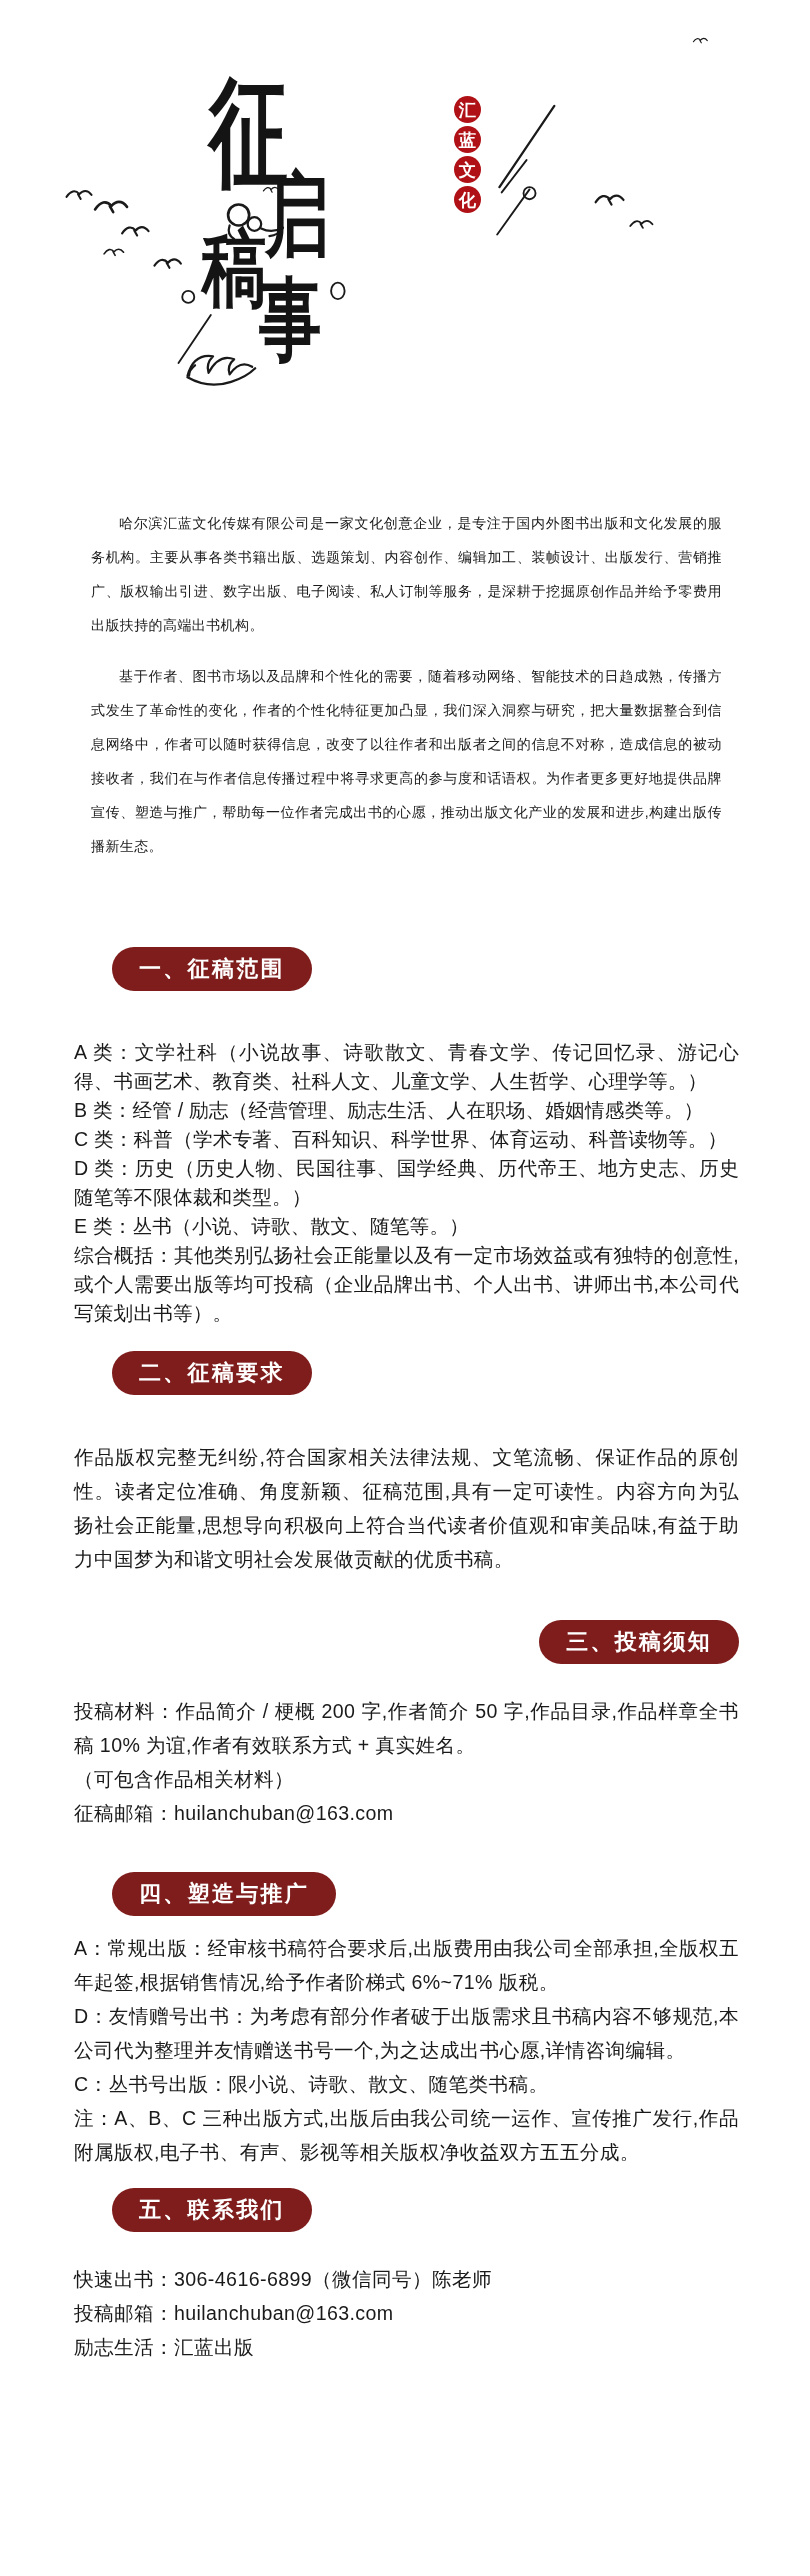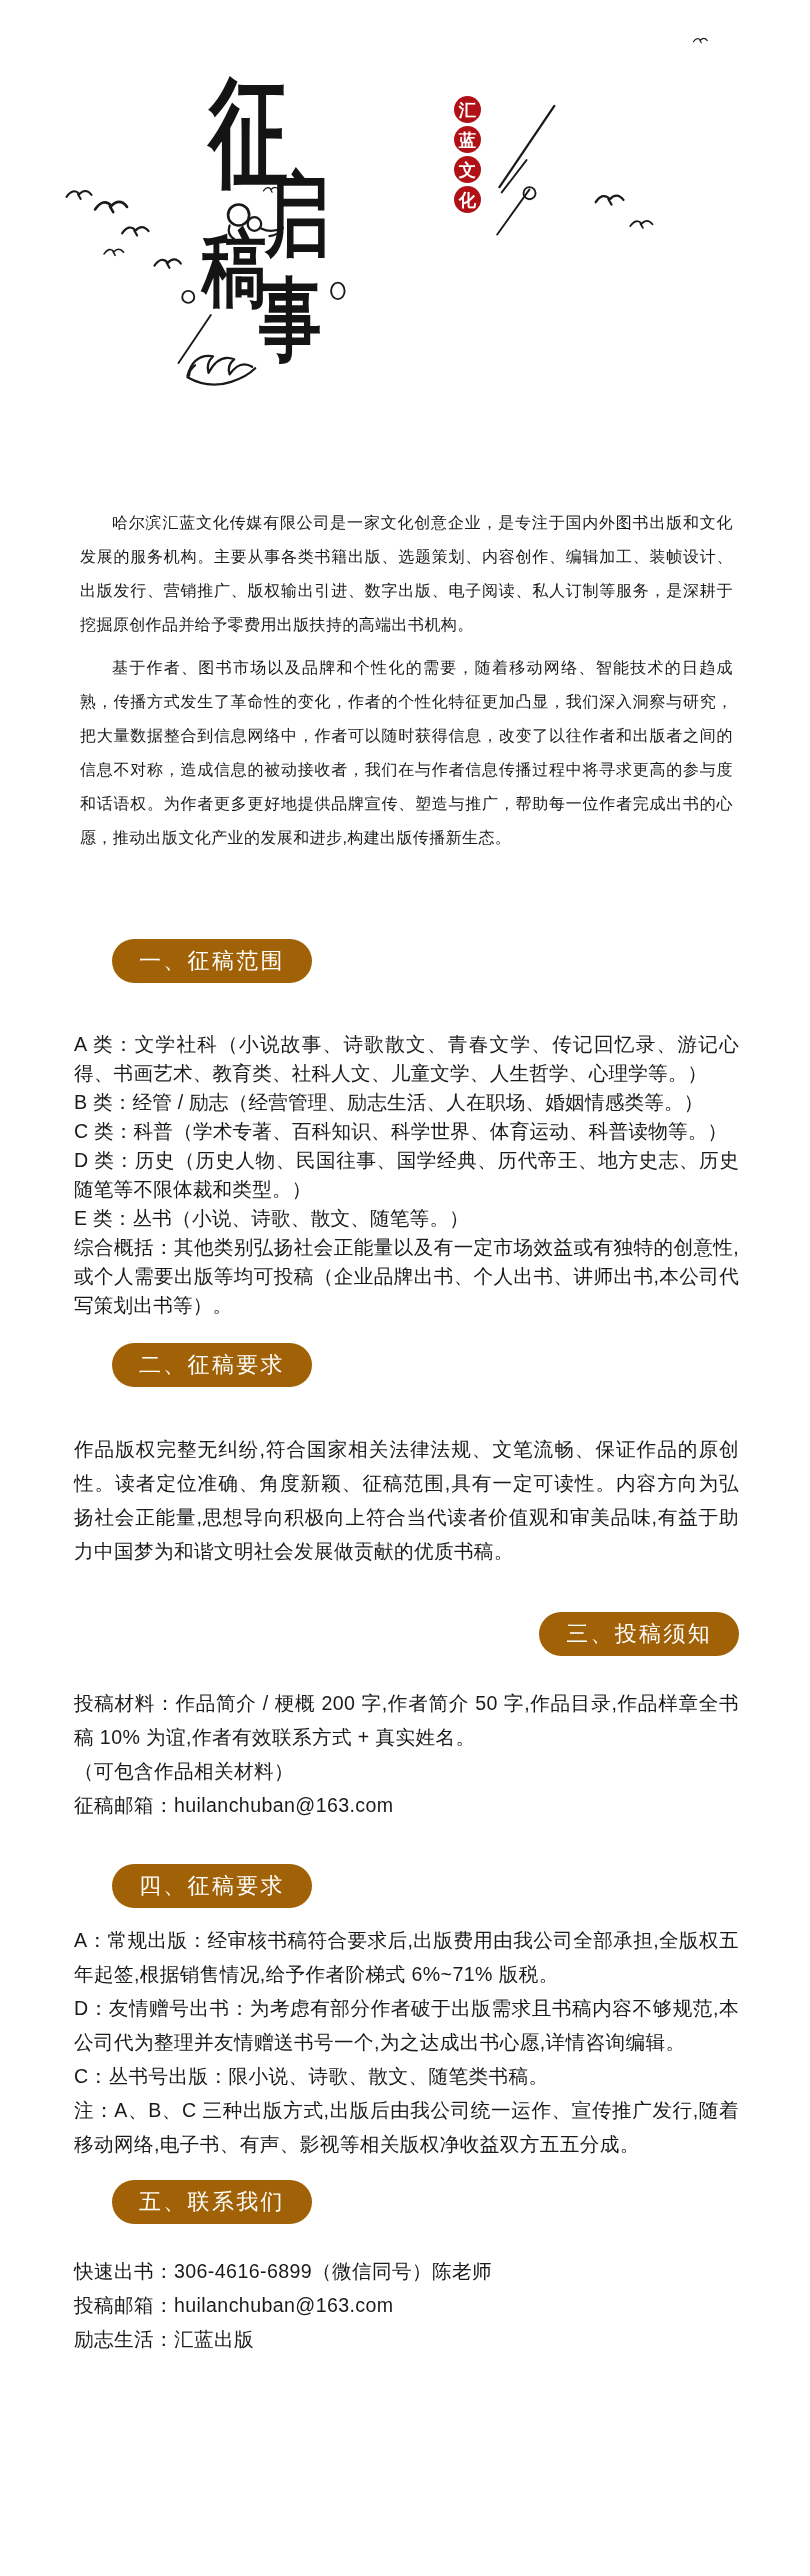--- a/index.html
+++ b/index.html
@@ -22,29 +22,29 @@
   .c-shi {left:259px;top:274px;font-size:78px;transform:scale(0.80,1.16);}
   .logo{position:absolute;left:454px;top:96px;width:27px;}
   .logo-dot{
     width:27px;height:27px;border-radius:50%;background:#b01116;color:#ffffff;
     font-size:17.3px;font-weight:700;display:flex;align-items:center;justify-content:center;
     margin-bottom:3px;
   }
   
   .content{padding:0 72px 27px 74px;}
   .intro{
-    font-size:16px;line-height:34px;text-indent:2em;margin:6px;
+    font-size:14px;line-height:34px;text-indent:2em;margin:17px;
     letter-spacing:0.4px;text-align:justify;
   }
   .p1{margin-top:55px;}
   .p2{margin-top:9px;}
   .badge-wrap{height:44px;}
   .badge{
-    display:inline-block;margin-left:38px;background:#a16207;color:#ffffff;
-    font-size:22px;font-weight:400;line-height:44px;padding:0 27px;
+    display:inline-block;margin-left:38px;background:#7f1d1d;color:#ffffff;
+    font-size:22px;font-weight:700;line-height:44px;padding:0 27px;
     border-radius:22.6px;letter-spacing:2.3px;
   }
   .bw1{margin-top:84px;}
   .bw2{margin-top:22.6px;}
   .bw3{margin-top:44px;text-align:right;}
   .bw4{margin-top:42px;}
   .bw5{margin-top:19px;}
   .body-text{font-size:19.6px;line-height:34px;margin:0;letter-spacing:0.4px;text-align:justify;}
   .scope-list{margin-top:47px;}
   .scope-list .line{font-size:19.6px;line-height:29px;letter-spacing:0.2px;text-align:justify;}
@@ -152,27 +152,27 @@
   <div class="badge-wrap bw3">
     <span class="badge">三、投稿须知</span>
   </div>
   <div class="sub-block">
     <p class="body-text line">投稿材料：作品简介 / 梗概 200 字,作者简介 50 字,作品目录,作品样章全书稿 10% 为谊,作者有效联系方式 + 真实姓名。</p>
     <p class="body-text line">（可包含作品相关材料）</p>
     <p class="body-text line">征稿邮箱：huilanchuban@163.com</p>
   </div>
 
   <div class="badge-wrap bw4">
-    <span class="badge">四、征稿要求</span>
+    <span class="badge">四、塑造与推广</span>
   </div>
   <div class="pub-block">
     <p class="body-text line">A：常规出版：经审核书稿符合要求后,出版费用由我公司全部承担,全版权五年起签,根据销售情况,给予作者阶梯式 6%~71% 版税。</p>
     <p class="body-text line">D：友情赠号出书：为考虑有部分作者破于出版需求且书稿内容不够规范,本公司代为整理并友情赠送书号一个,为之达成出书心愿,详情咨询编辑。</p>
     <p class="body-text line">C：丛书号出版：限小说、诗歌、散文、随笔类书稿。</p>
-    <p class="body-text line">注：A、B、C 三种出版方式,出版后由我公司统一运作、宣传推广发行,随着移动网络,电子书、有声、影视等相关版权净收益双方五五分成。</p>
+    <p class="body-text line">注：A、B、C 三种出版方式,出版后由我公司统一运作、宣传推广发行,作品附属版权,电子书、有声、影视等相关版权净收益双方五五分成。</p>
   </div>
 
   <div class="badge-wrap bw5">
     <span class="badge">五、联系我们</span>
   </div>
   <div class="contact-block">
     <p class="body-text line">快速出书：306-4616-6899（微信同号）陈老师</p>
     <p class="body-text line">投稿邮箱：huilanchuban@163.com</p>
     <p class="body-text line">励志生活：汇蓝出版</p>
   </div>

